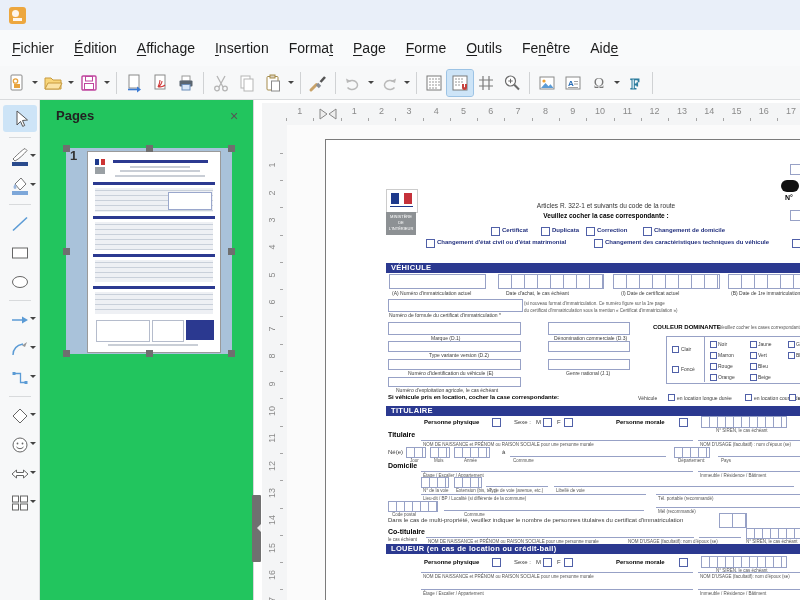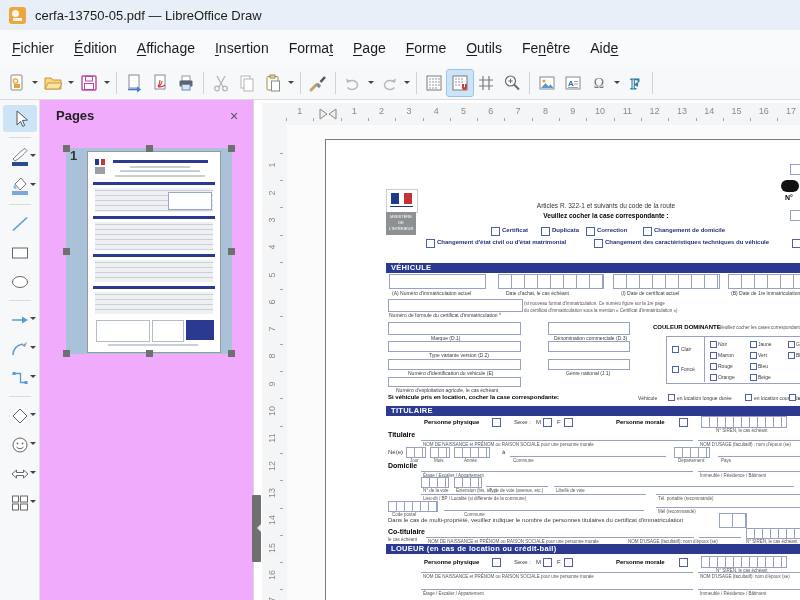--- a/index.html
+++ b/index.html
@@ -20,21 +20,21 @@
   .darr{width:10px;height:26px;display:flex;align-items:center;justify-content:center;flex:0 0 auto}
   .darr:after{content:"";border:3px solid transparent;border-top-color:#444;margin-top:3px}
   .tsep{width:1px;height:22px;background:#d0d2d4;margin:0 4px;flex:0 0 auto}
   
   #drawbar{position:absolute;left:0;top:100px;width:40px;height:500px;background:#f7f8f9;border-right:1px solid #dddfe1;display:flex;flex-direction:column;align-items:center;padding-top:4px;box-sizing:border-box}
   .dbtn{width:34px;height:27px;display:flex;align-items:center;justify-content:center;border-radius:3px;position:relative;flex:0 0 auto;margin:1px 0}
   .dbtn.active{background:#cde4f7}
   .dbtn .dd{position:absolute;right:1px;bottom:10px;border:3px solid transparent;border-top-color:#444}
   .dsep{width:22px;height:1px;background:#d8dadc;margin:4px 0;flex:0 0 auto}
   
-  #pages-panel{position:absolute;left:40px;top:100px;width:213px;height:500px;background:#f0abfc}
+  #pages-panel{position:absolute;left:40px;top:100px;width:213px;height:500px;background:#22c55e}
   #pages-header{position:absolute;left:0;top:0;width:213px;height:34px}
   #pages-title{position:absolute;left:16px;top:8px;font-size:13px;font-weight:bold;color:#222}
   #pages-close{position:absolute;right:10px;top:7px;font-size:14px;color:#555;width:18px;height:18px;text-align:center;line-height:18px}
   .thumb-sel{position:absolute;left:26px;top:48px;width:166px;height:206px;background:#a9c2da}
   .thumb-page{position:absolute;left:21px;top:3px;width:132px;height:200px;background:#fff;border:1px solid #9a9a9a}
   .pg-num{position:absolute;left:4px;top:0px;font-size:13px;font-weight:bold;color:#333}
   .handle{position:absolute;width:7px;height:7px;background:#6f6f6f}
   .tl{position:absolute;background:#c9ced6}
   .tban{position:absolute;left:5px;width:122px;height:3px;background:#2b3990}
   .tlines{position:absolute;left:7px;width:118px;background:repeating-linear-gradient(#eef0f4 0 2px,#c9d0da 2px 3px,#eef0f4 3px 5px)}
@@ -72,21 +72,20 @@
   .finstr{position:absolute;left:90px;top:72px;width:380px;text-align:center;font-size:6.5px;font-weight:bold;color:#000}
   .minibox{position:absolute;left:60px;top:49px;width:30px;height:22px;border:1px solid #ccc;background:#fff}
   .minigray{position:absolute;left:60px;top:72px;width:30px;height:23px;background:#8d9194;color:#fff;text-align:center;font-size:4px;line-height:1.5;padding-top:2px;box-sizing:border-box}
   .cerfa{position:absolute;left:455px;top:40px;width:18px;height:12px;background:#111;border-radius:6px}
 </style>
 </head>
 <body>
 
 <div id="titlebar">
   <span class="appico"></span>
-  <span id="title-text">cerfa-13750-05.pdf — LibreOffice Draw</span>
 </div>
 
 <div id="menubar">
   <span class="menu-item"><u>F</u>ichier</span>
   <span class="menu-item"><u>É</u>dition</span>
   <span class="menu-item"><u>A</u>ffichage</span>
   <span class="menu-item"><u>I</u>nsertion</span>
   <span class="menu-item">Forma<u>t</u></span>
   <span class="menu-item"><u>P</u>age</span>
   <span class="menu-item"><u>F</u>orme</span>

